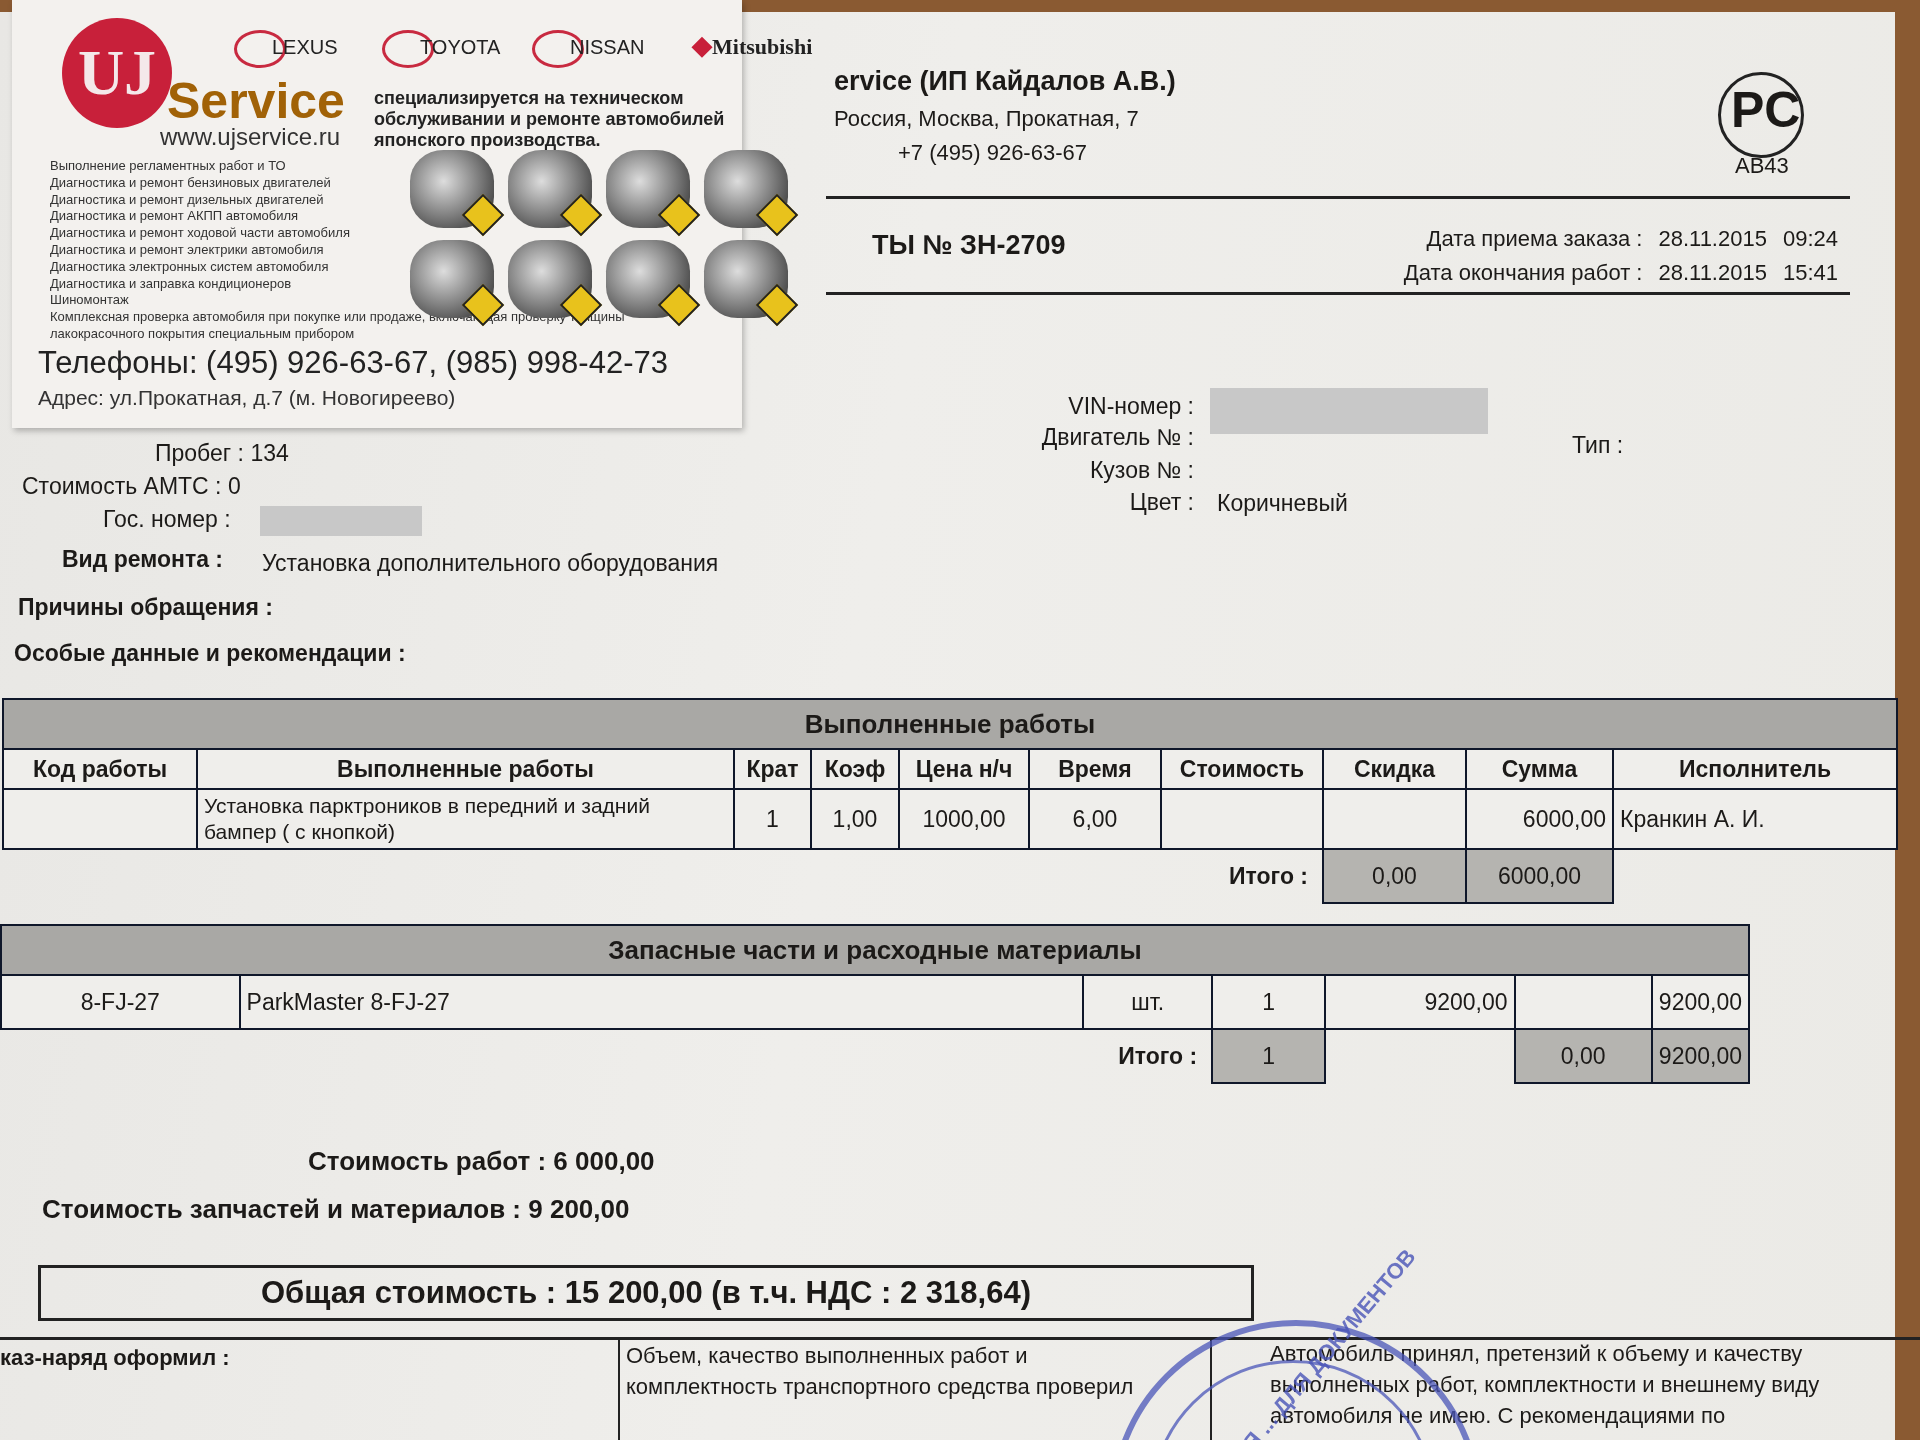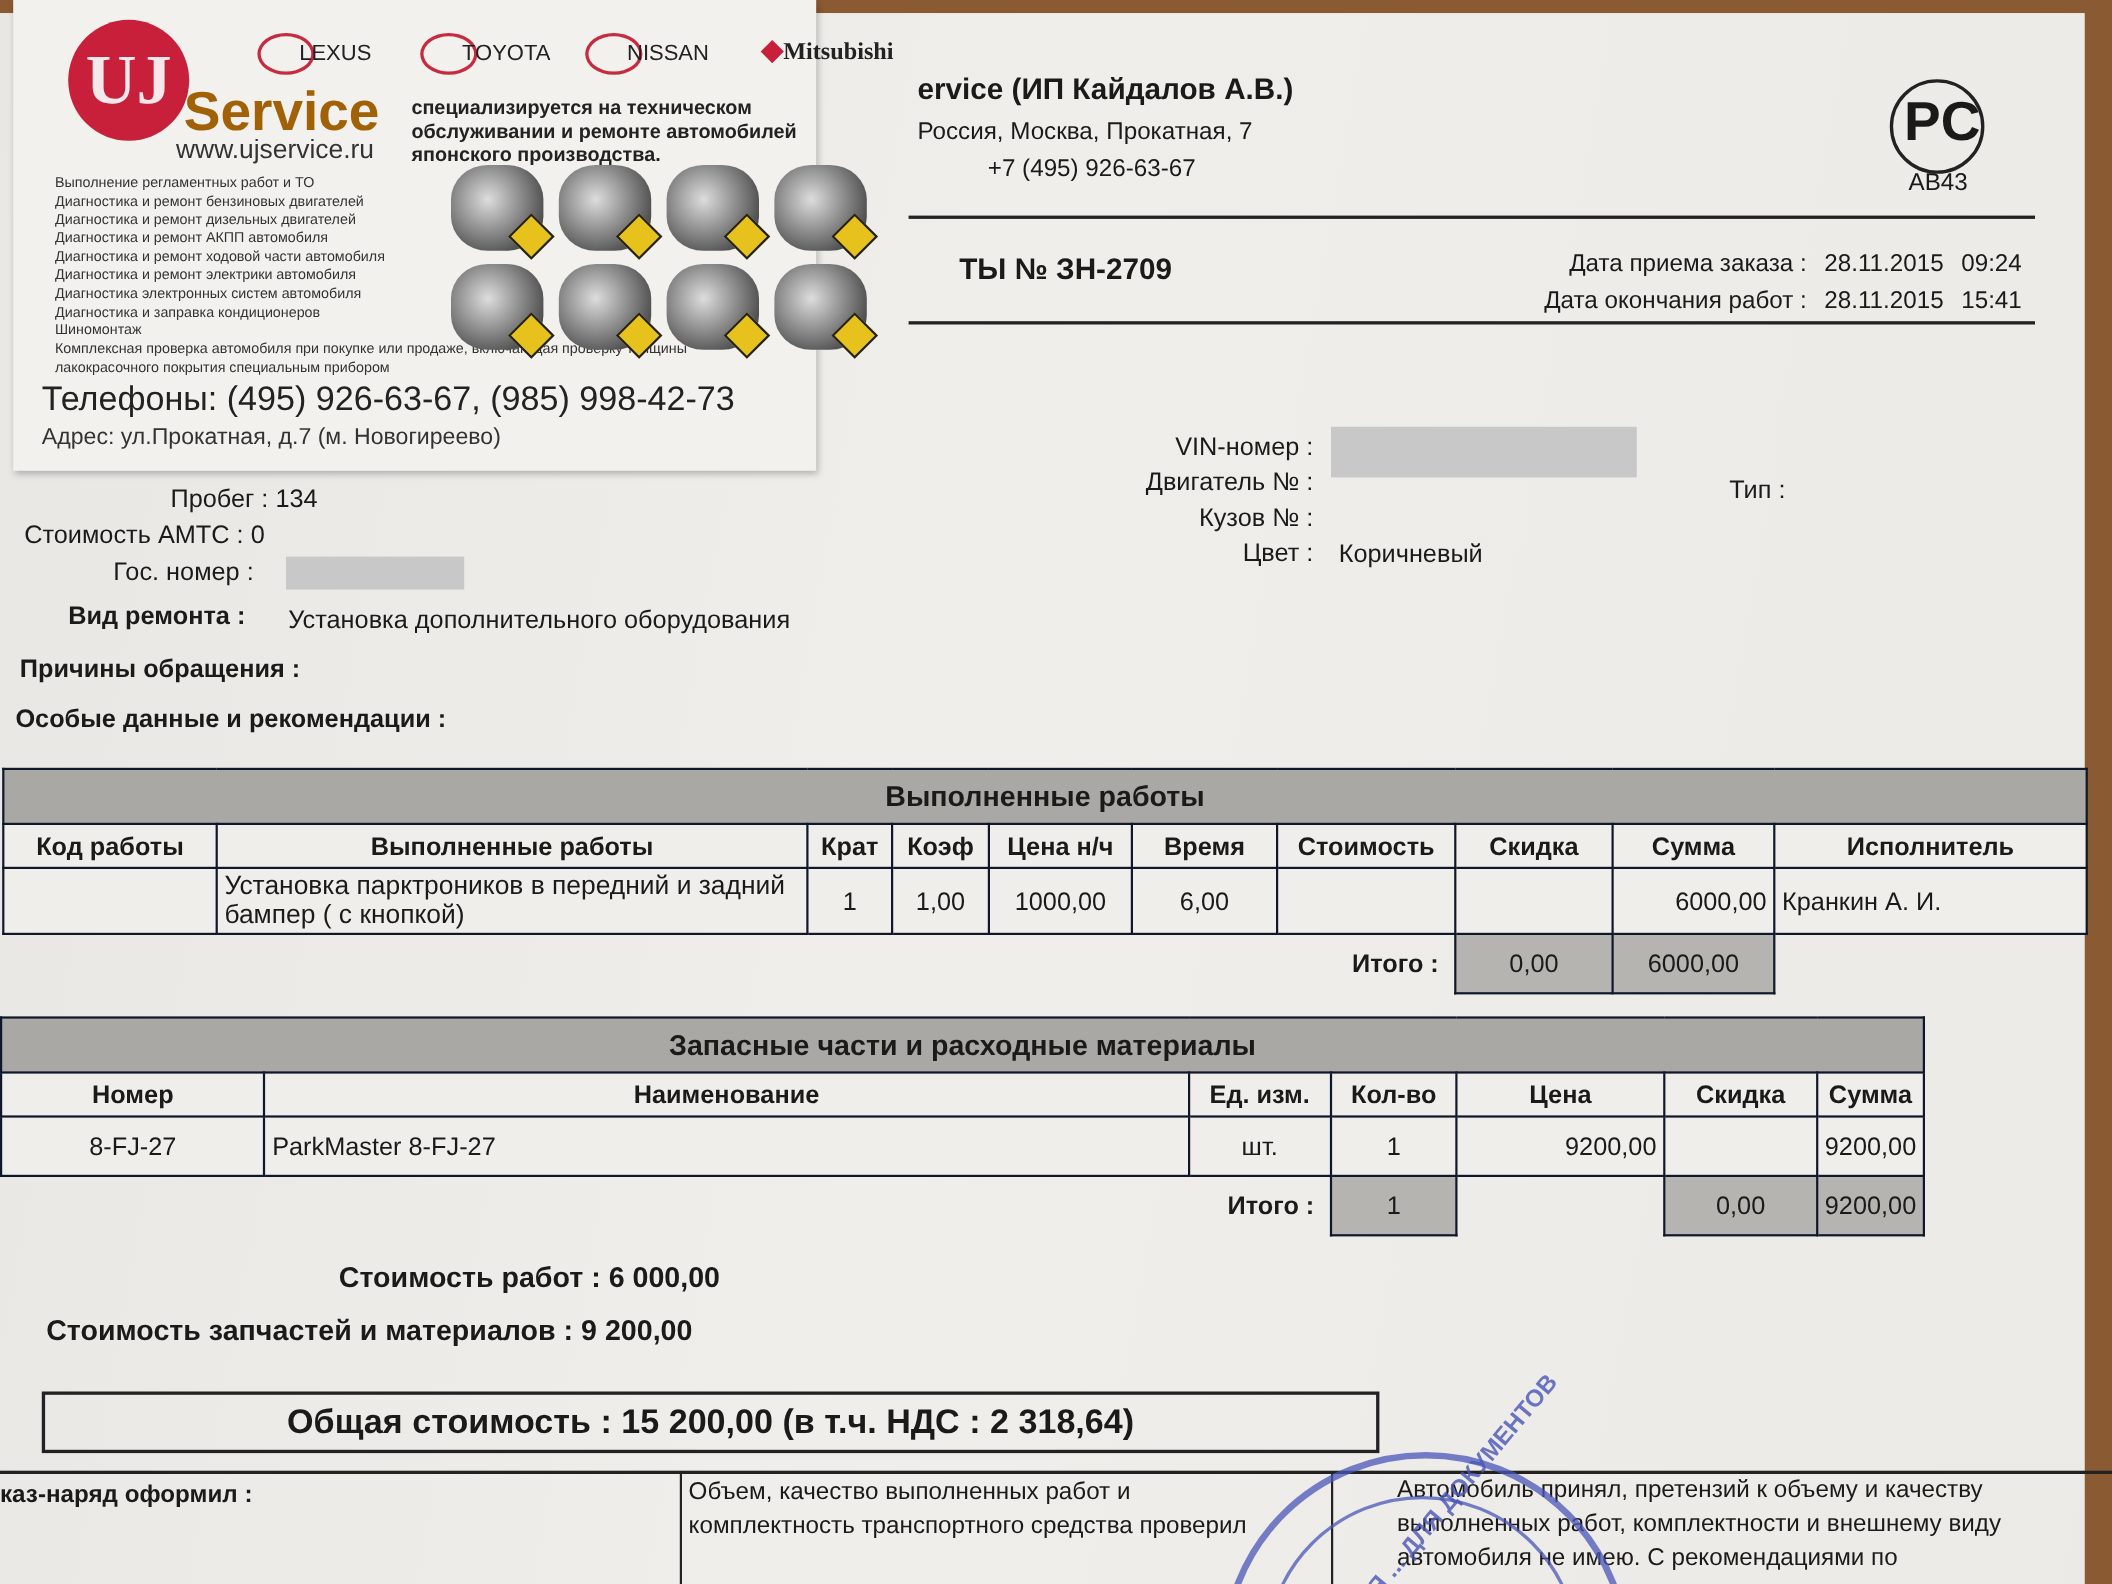--- a/index.html
+++ b/index.html
@@ -168,21 +168,21 @@
     <th>Коэф</th>
     <th>Цена н/ч</th>
     <th>Время</th>
     <th>Стоимость</th>
     <th>Скидка</th>
     <th>Сумма</th>
     <th>Исполнитель</th>
   </tr>
   <tr style="height:60px;">
     <td></td>
-    <td style="font-size:24px;line-height:26px;">Установка парктроников в передний и задний бампер ( с кнопкой)</td>
+    <td style="font-size:21px;line-height:26px;">Установка парктроников в передний и задний бампер ( с кнопкой)</td>
     <td class="c">1</td>
     <td class="c">1,00</td>
     <td class="c">1000,00</td>
     <td class="c">6,00</td>
     <td class="r"></td>
     <td class="r"></td>
     <td class="r">6000,00</td>
     <td>Кранкин А. И.</td>
   </tr>
   <tr>
@@ -202,29 +202,20 @@
       <col style="width:118px">
       <col style="width:195px">
       <col style="width:142px">
       <col>
     </colgroup>
   <tbody>
       <tr>
         <td colspan="7" class="sec-title">Запасные части и расходные материалы</td>
       </tr>
   <tr>
-    <th>Номер</th>
-    <th>Наименование</th>
-    <th>Ед. изм.</th>
-    <th>Кол-во</th>
-    <th>Цена</th>
-    <th>Скидка</th>
-    <th>Сумма</th>
-  </tr>
-  <tr>
     <td class="c" style="height:38px;">8-FJ-27</td>
     <td>ParkMaster 8-FJ-27</td>
     <td class="c">шт.</td>
     <td class="c">1</td>
     <td class="r">9200,00</td>
     <td class="r"></td>
     <td class="r">9200,00</td>
   </tr>
   <tr>
     <td colspan="3" class="nob r b" style="padding-right:14px;height:40px;">Итого :</td>

